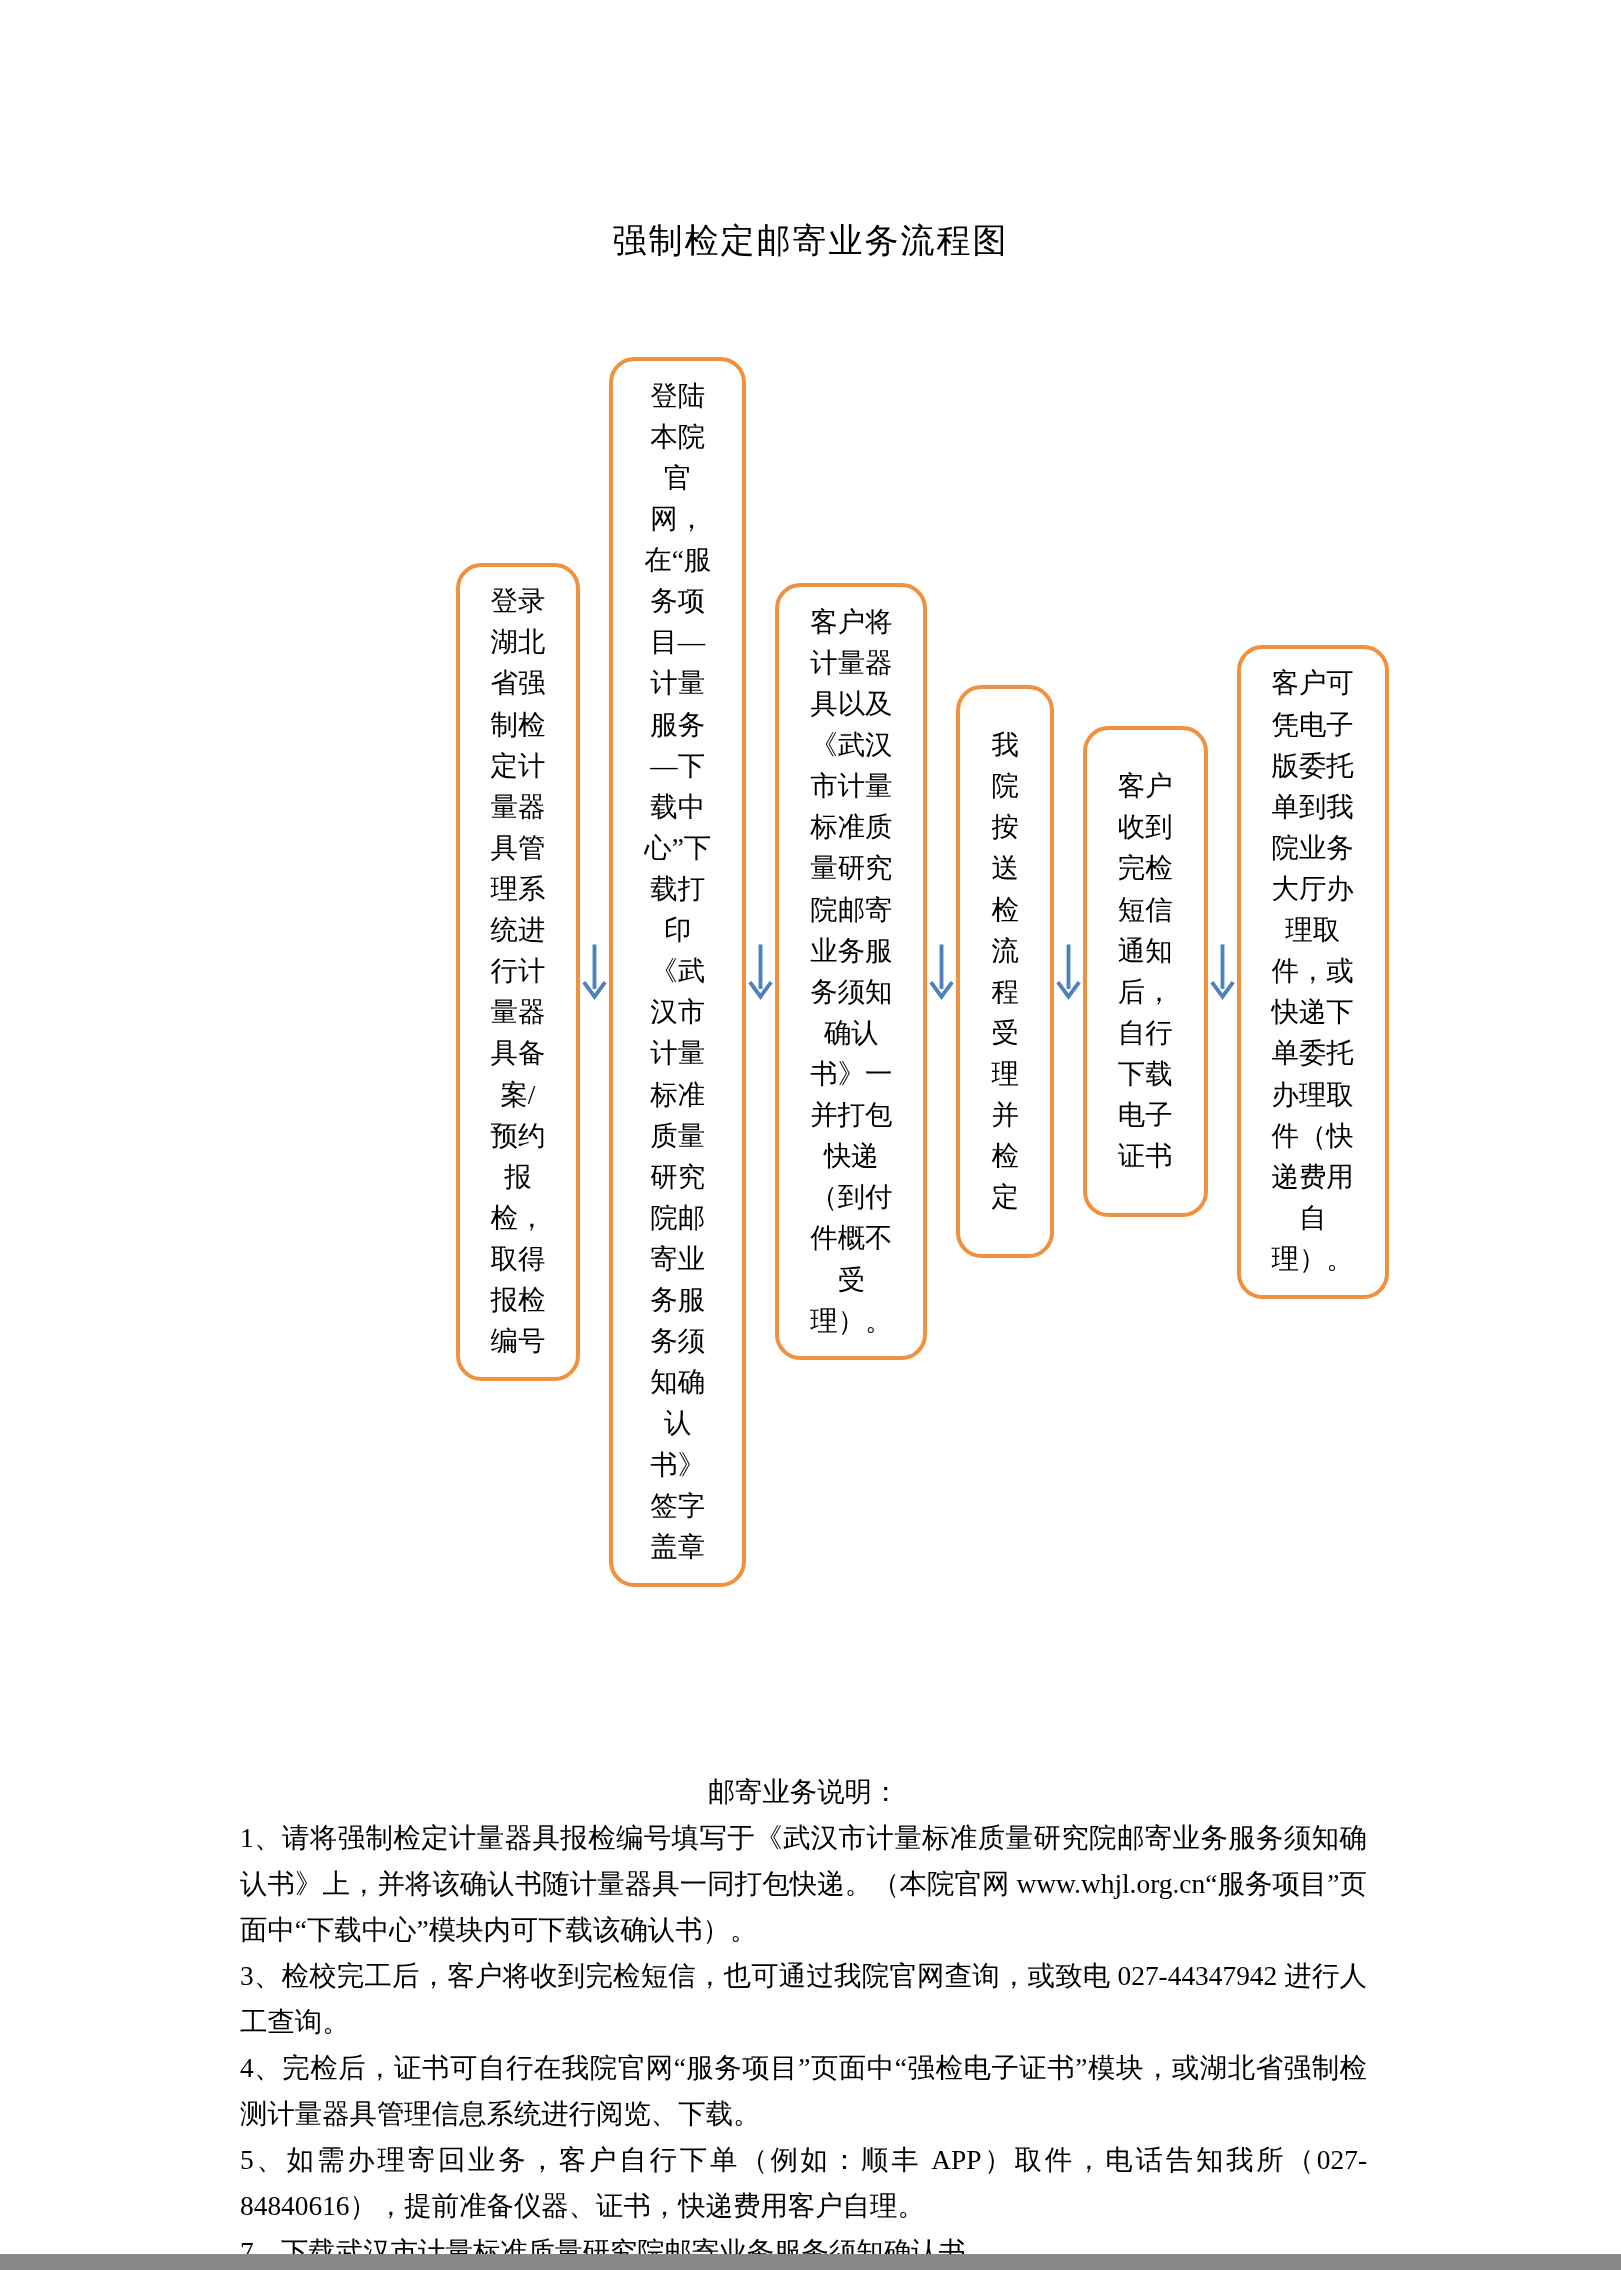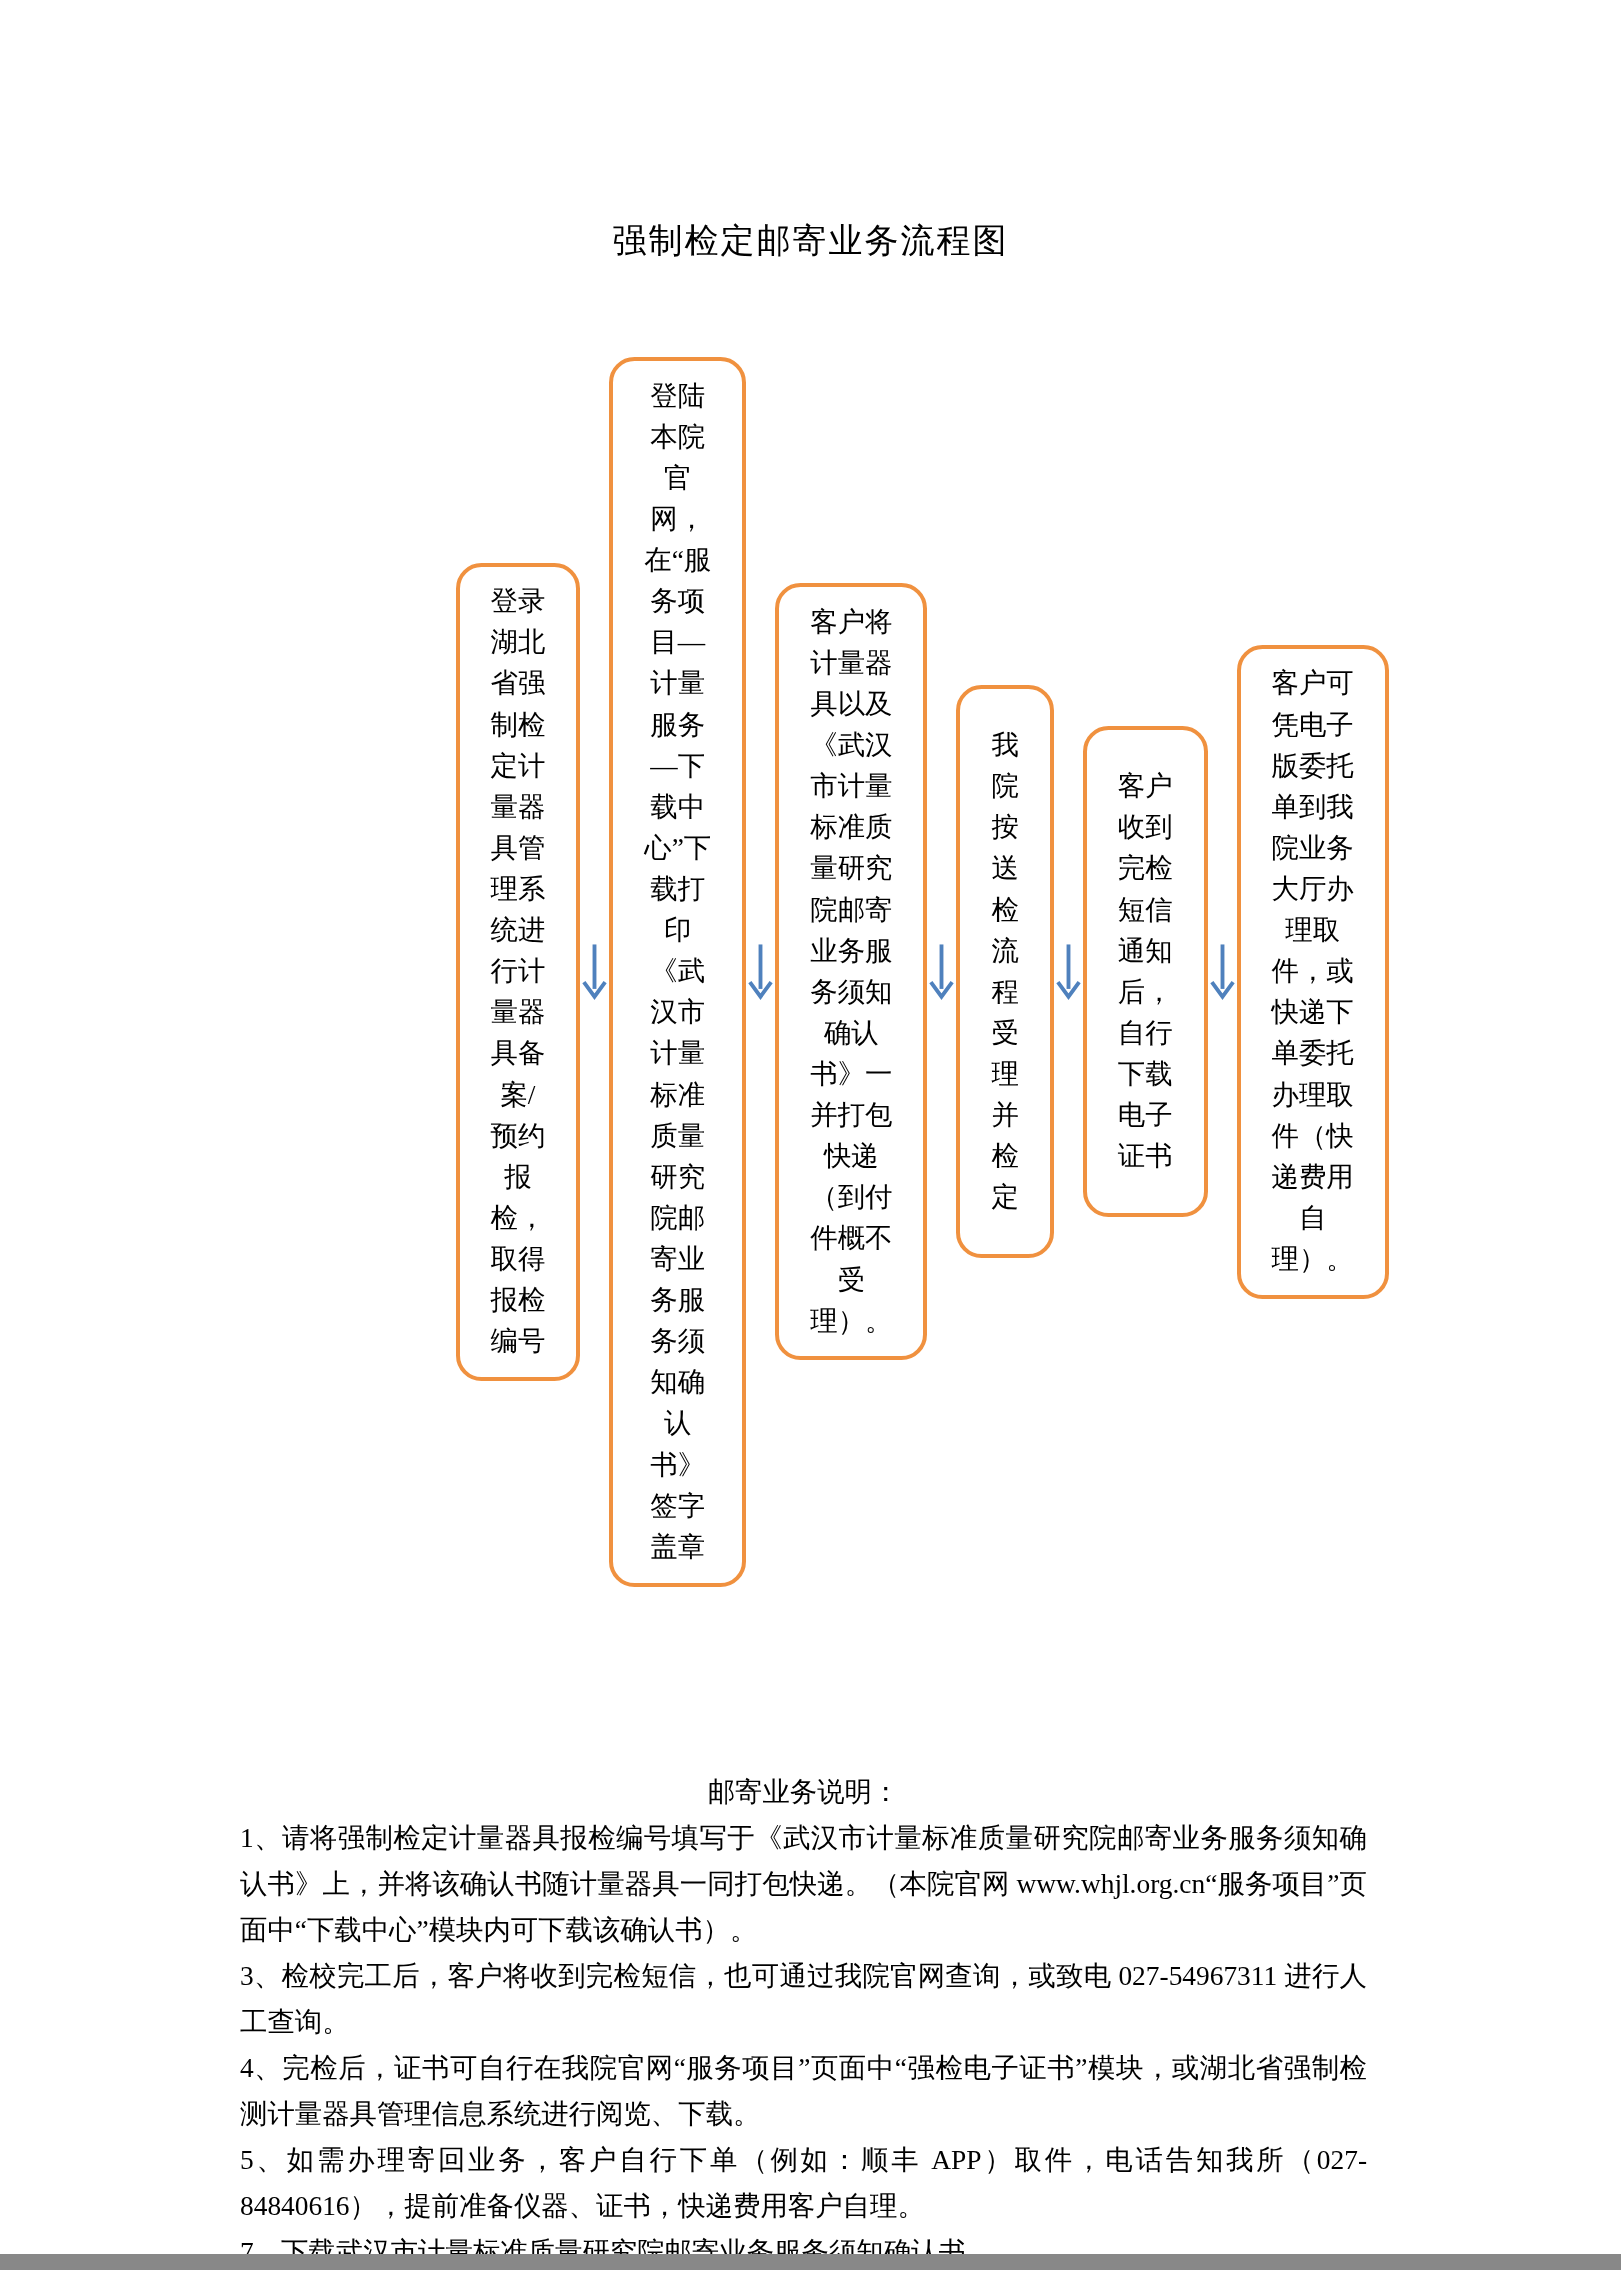--- a/index.html
+++ b/index.html
@@ -112,20 +112,20 @@
 
     <div class="flow-box">
       <span>客户可凭电子版委托单到我院业务大厅办理取件，或快递下单委托办理取件（快递费用自理）。</span>
     </div>
 
   </div>
 
   <div class="notes">
     <p class="note-line notes-heading">邮寄业务说明：</p>
     <p class="note-line">1、请将强制检定计量器具报检编号填写于《武汉市计量标准质量研究院邮寄业务服务须知确认书》上，并将该确认书随计量器具一同打包快递。（本院官网 www.whjl.org.cn“服务项目”页面中“下载中心”模块内可下载该确认书）。</p>
-    <p class="note-line">3、检校完工后，客户将收到完检短信，也可通过我院官网查询，或致电 027-54967311 进行人工查询。</p>
+    <p class="note-line">3、检校完工后，客户将收到完检短信，也可通过我院官网查询，或致电 027-44347942 进行人工查询。</p>
     <p class="note-line">4、完检后，证书可自行在我院官网“服务项目”页面中“强检电子证书”模块，或湖北省强制检测计量器具管理信息系统进行阅览、下载。</p>
     <p class="note-line">5、如需办理寄回业务，客户自行下单（例如：顺丰 APP）取件，电话告知我所（027-84840616），提前准备仪器、证书，快递费用客户自理。</p>
     <p class="note-line">7、下载武汉市计量标准质量研究院邮寄业务服务须知确认书。</p>
   </div>
 
 </div>
 
 
 </body></html>

